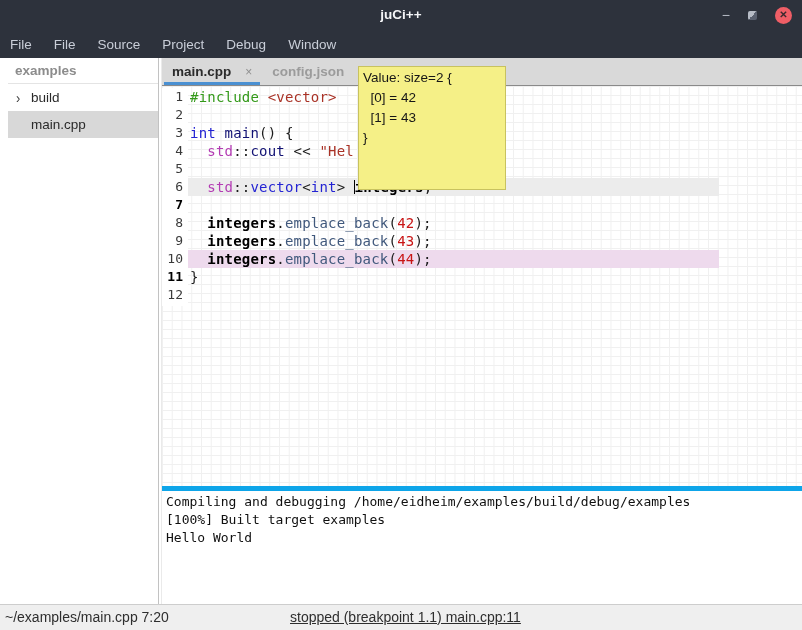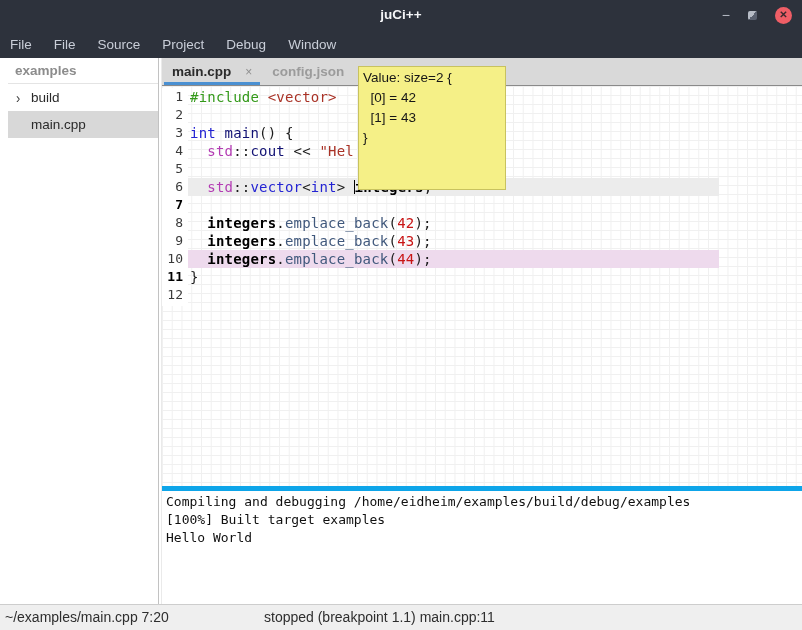--- a/index.html
+++ b/index.html
@@ -85,21 +85,21 @@
   
   .output{position:absolute;left:162px;top:486px;width:640px;height:118px;background:#fff;
           border-top:5px solid #0ea5e9;padding:2px 0 0 4px;}
   .out-line{font-family:"DejaVu Sans Mono",monospace;font-size:13px;line-height:18px;
             color:#101010;white-space:pre;}
 
   
   .statusbar{position:absolute;left:0;top:604px;width:802px;height:26px;background:#efefef;
              border-top:1px solid #cdcdcd;font-size:14px;color:#2e2e2e;}
   .status-left{position:absolute;left:5px;top:4px;}
-  .status-center{position:absolute;left:264px;top:4px;}
+  .status-center{position:absolute;left:290px;top:4px;text-decoration:underline;}
 </style>
 </head>
 <body>
 
 <div class="window">
 
   <div class="titlebar">
     <div class="title">juCi++</div>
     <div class="win-controls">
       <span class="btn-min">−</span>

